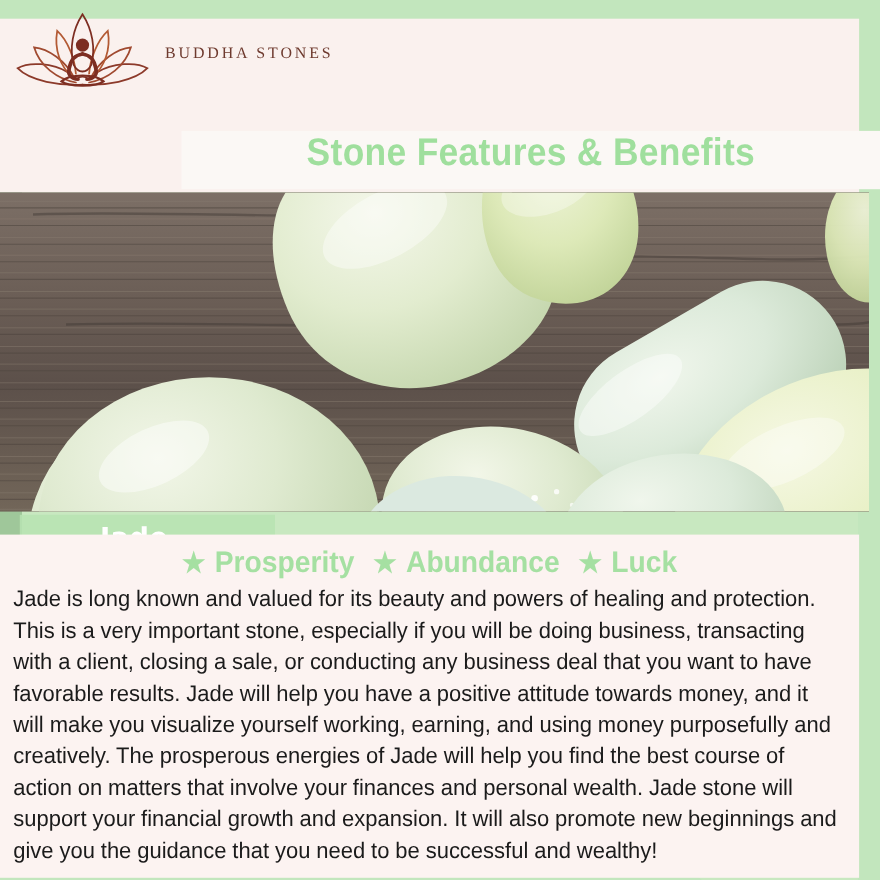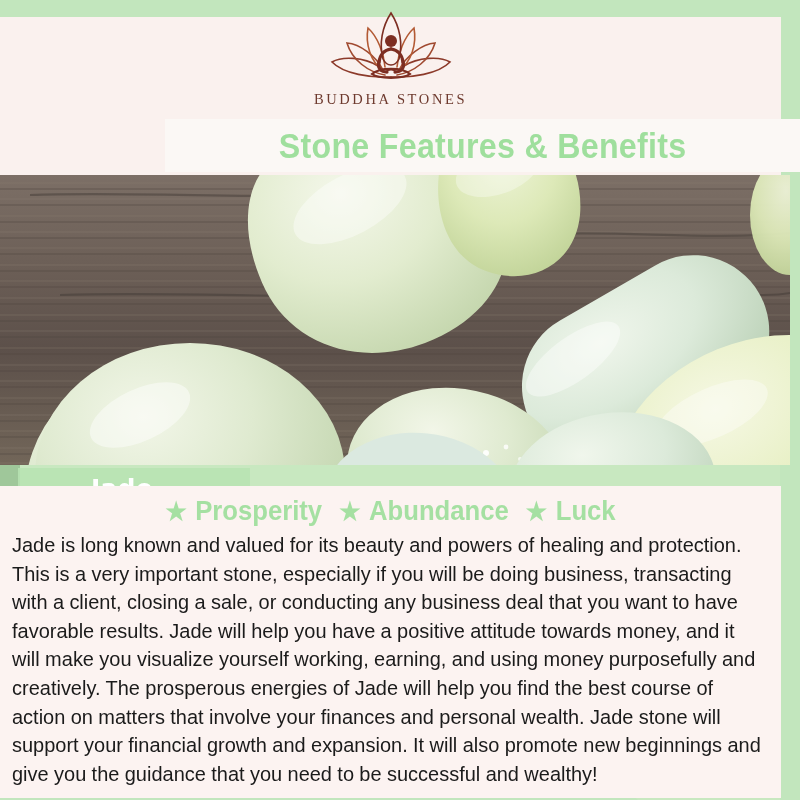--- a/index.html
+++ b/index.html
@@ -37,35 +37,35 @@
 
   
   .header {
     position:absolute; left:0; top:17px; width:781px; height:158px;
     background:#faf1ee;
   }
 
   
   .logo-wrap {
     position:absolute; left:0; top:8px; width:781px;
-    display:flex; flex-direction:column; align-items:center;
+    display:flex; flex-direction:row; align-items:center;
   }
   .logo-mark { width:150px; height:80px; display:block; }
   .logo-text {
     margin-top:3px;
     font-family:"Liberation Serif", serif;
     font-size:14.5px; letter-spacing:2.6px;
     color:#6e3a2e; font-weight:400;
   }
 
   
   .title-banner {
     position:absolute; left:165px; top:119px; width:635px; height:53px;
     background:#fbf8f5;
-    display:flex; align-items:center; justify-content:center;
+    display:flex; justify-content:center;
   }
   .title-banner .title-text {
     font-family:"Liberation Sans Narrow","Liberation Sans", sans-serif;
     font-weight:bold;
     font-size:35px;
     letter-spacing:0.3px;
     color:#9fdf9d;
     transform:scaleX(0.92);
     white-space:nowrap;
   }

